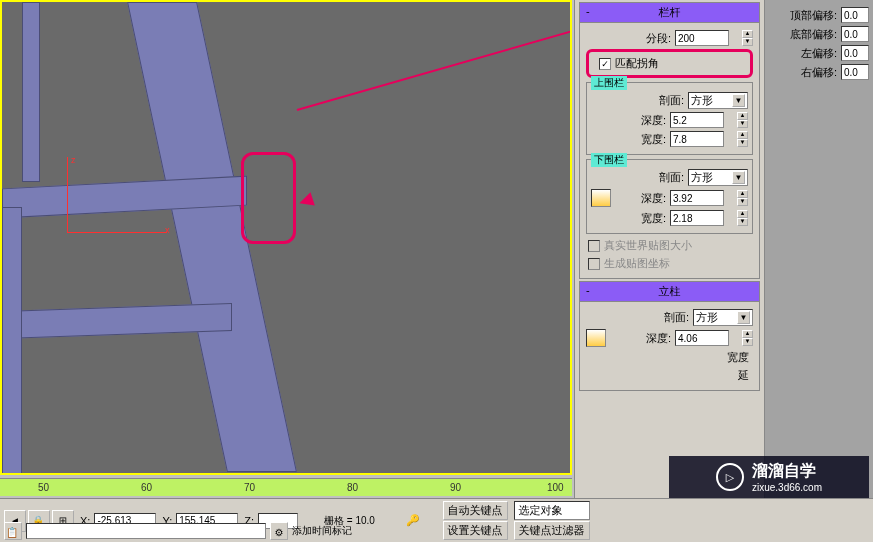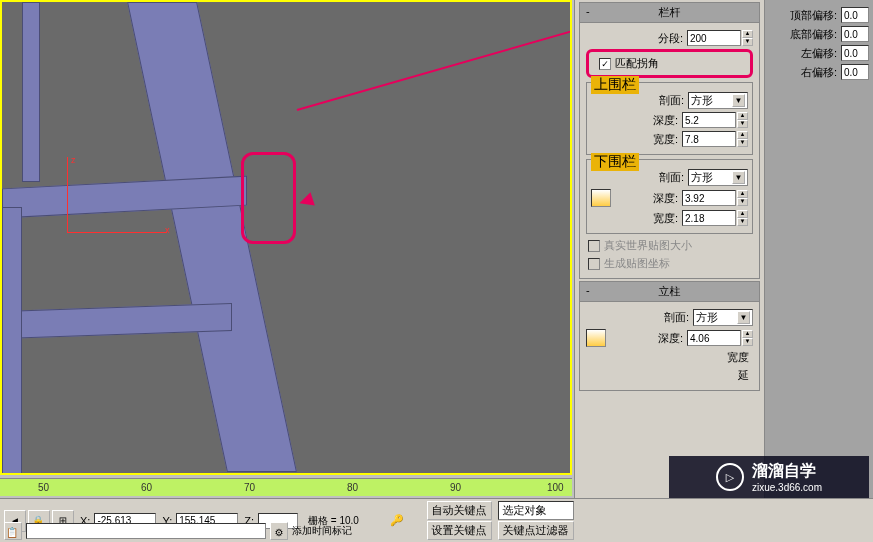--- a/index.html
+++ b/index.html
@@ -23,53 +23,53 @@
     .arrow-line { position: absolute; left: 295px; top: 107px; width: 300px; height: 2px; background: #e6005c; transform-origin: left center; transform: rotate(-16deg); }
     .arrow-head { position: absolute; left: 297px; top: 192px; width: 0; height: 0; border-right: 14px solid #e6005c; border-top: 7px solid transparent; border-bottom: 7px solid transparent; transform: rotate(-18deg); }
     
     .ruler { position: absolute; left: 0; top: 478px; width: 572px; height: 18px; background: #bef264; border-top: 1px solid #888; }
     .ruler-num { position: absolute; top: 3px; font-size: 10px; color: #333; }
     
     .right-panel { position: absolute; left: 574px; top: 0; width: 190px; height: 500px; background: #d4d0c8; border-left: 1px solid #888; overflow-y: auto; }
     .far-right { position: absolute; left: 764px; top: 0; width: 109px; height: 500px; background: #a3a3a3; border-left: 1px solid #888; padding-top: 4px; }
     
     .rollout { margin: 2px 4px; border: 1px solid #888; background: #d4d0c8; }
-    .rollout-header { text-align: center; padding: 2px; border-bottom: 1px solid #888; background: #a3a3a3; position: relative; }
+    .rollout-header { text-align: center; padding: 2px; border-bottom: 1px solid #888; background: #8b5cf6; position: relative; }
     .rollout-header::before { content: "-"; position: absolute; left: 6px; }
     .rollout-body { padding: 4px 6px; }
     
     .wide-btn { width: 100%; background: #d4d0c8; border: 1px outset #fff; padding: 3px; text-align: center; margin-bottom: 4px; cursor: pointer; }
     
     .param-row { display: flex; align-items: center; margin: 3px 0; justify-content: flex-end; }
     .param-label { margin-right: 4px; }
-    .spinner { display: inline-flex; align-items: center; }
+    .spinner { display: inline-flex; align-items: center; gap: 12px; }
     .spinner-input { width: 54px; height: 16px; background: #fff; border: 1px inset #888; padding: 0 2px; font-size: 10px; }
     .spinner-input.disabled { background: #d4d0c8; color: #888; }
     .spinner-btns { display: flex; flex-direction: column; margin-left: 1px; }
     .spin-btn { width: 11px; height: 8px; background: #d4d0c8; border: 1px outset #fff; font-size: 6px; line-height: 5px; text-align: center; cursor: pointer; }
     
     .select-combo { width: 60px; height: 17px; background: #fff; border: 1px inset #888; padding: 0 2px; font-size: 10px; display: flex; justify-content: space-between; align-items: center; cursor: pointer; }
     .combo-arrow { background: #d4d0c8; border: 1px outset #fff; width: 13px; height: 13px; text-align: center; font-size: 8px; line-height: 11px; }
     
     .group-box { border: 1px solid #888; margin: 4px 0; padding: 6px 4px 4px; position: relative; }
-    .group-title { position: absolute; top: -7px; left: 4px; background: #eab308; padding: 0 3px; font-size: 14px; }
+    .group-title { position: absolute; top: -7px; left: 4px; background: #5eead4; padding: 0 3px; font-size: 10px; }
     
     .checkbox-row { display: flex; align-items: center; margin: 3px 2px; }
     .chk { width: 12px; height: 12px; border: 1px inset #888; background: #fff; margin-right: 4px; text-align: center; font-size: 9px; line-height: 10px; }
     .chk.disabled { background: #d4d0c8; }
     
     .highlight-param { border: 3px solid #e6005c; border-radius: 6px; padding: 1px 8px; margin: 1px 0; }
     
     .swatch { width: 20px; height: 18px; background: linear-gradient(#fff, #ffcc44); border: 1px inset #888; margin-right: 3px; cursor: pointer; }
     
     .bottom-bar { position: absolute; left: 0; top: 498px; width: 873px; height: 44px; background: #d4d0c8; border-top: 1px solid #888; display: flex; align-items: center; padding: 2px 4px; gap: 2px; }
     .toolbar-btn { width: 22px; height: 22px; background: #d4d0c8; border: 1px outset #fff; cursor: pointer; font-size: 10px; text-align: center; line-height: 20px; }
     .coord-label { margin-left: 4px; font-size: 11px; }
     .coord-input { width: 62px; height: 16px; background: #fff; border: 1px inset #888; padding: 0 2px; font-size: 10px; margin-left: 2px; }
-    .status-text { margin-left: 8px; font-size: 10px; }
+    .status-text { margin-left: 24px; font-size: 10px; }
     
     .watermark { position: absolute; right: 4px; top: 456px; width: 200px; height: 42px; background: rgba(10,10,30,0.85); color: #fff; display: flex; align-items: center; justify-content: center; gap: 8px; font-size: 14px; z-index: 100; }
     .wm-logo { width: 28px; height: 28px; border: 2px solid #fff; border-radius: 50%; display: flex; align-items: center; justify-content: center; }
     
     .lower-row { position: absolute; left: 0; top: 519px; width: 570px; height: 23px; display: flex; align-items: center; padding: 0 4px; gap: 4px; }
   </style>
 </head>
 <body>
 
 <div class="viewport-area">

